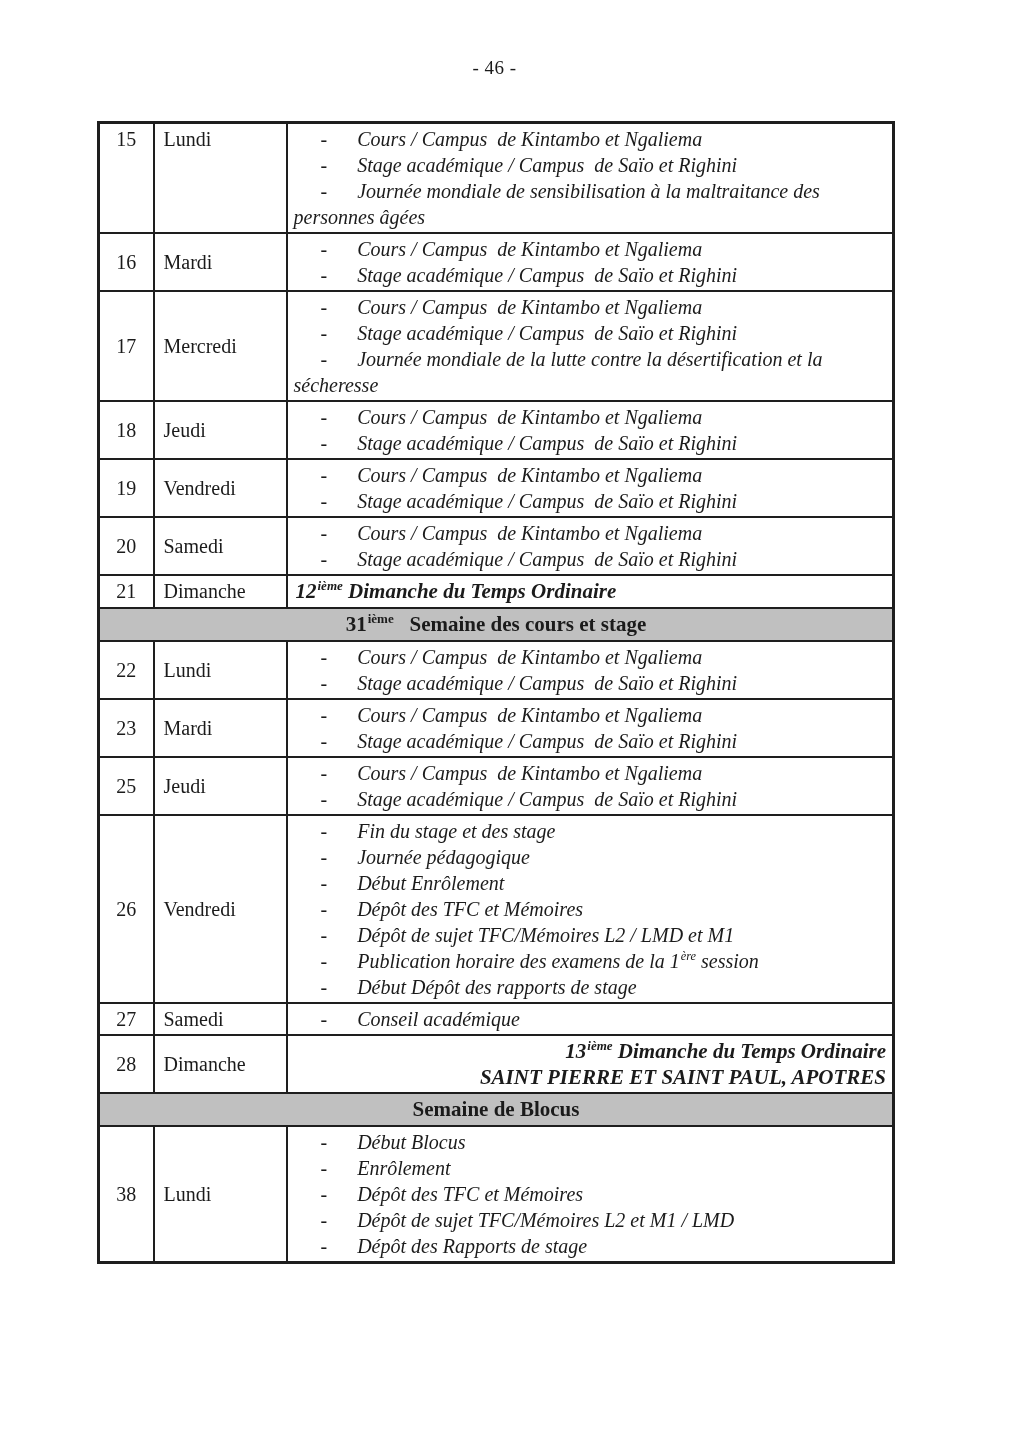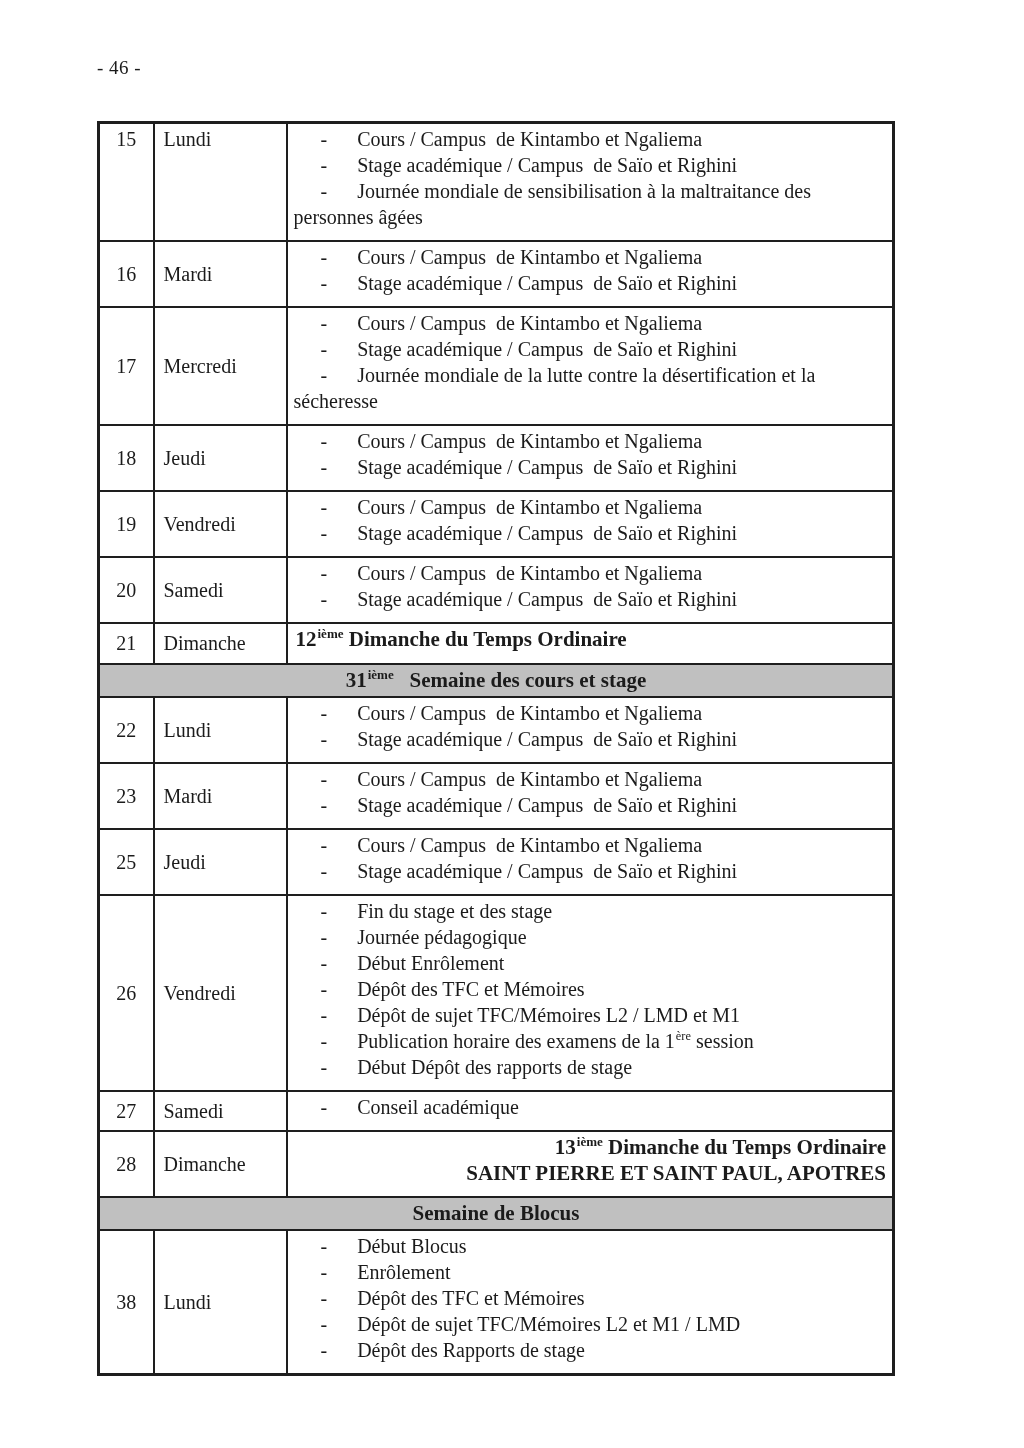--- a/index.html
+++ b/index.html
@@ -12,20 +12,21 @@
     height: 1448px;
     overflow: hidden;
     font-family: "Liberation Serif", "DejaVu Serif", serif;
     color: #1b1b1b;
     -webkit-font-smoothing: antialiased;
   }
   .page-number {
     width: 795px;
     margin: 0 0 0 97px;
     padding-top: 57px;
+    text-align: center;
     font-size: 19px;
     letter-spacing: 0.5px;
   }
   table.calendar {
     border-collapse: collapse;
     table-layout: fixed;
     width: 795px;
     margin: 42px 0 0 97px;
     border: 3px solid #1e1e1e;
   }
@@ -37,22 +38,23 @@
   }
   td.num {
     text-align: center;
     padding: 1px 0;
   }
   td.day {
     padding: 1px 2px 1px 9px;
     border-radius: 14px;
   }
   td.act {
-    padding: 2px 6px 10px 6px;
+    padding: 2px 6px 2px 6px;
     line-height: 26px;
+    font-style: italic;
   }
   tr.top-align td.num,
   tr.top-align td.day {
     vertical-align: top;
     padding-top: 4px;
   }
   .activity { }
   .dash {
     display: inline;
     margin-left: 27px;

